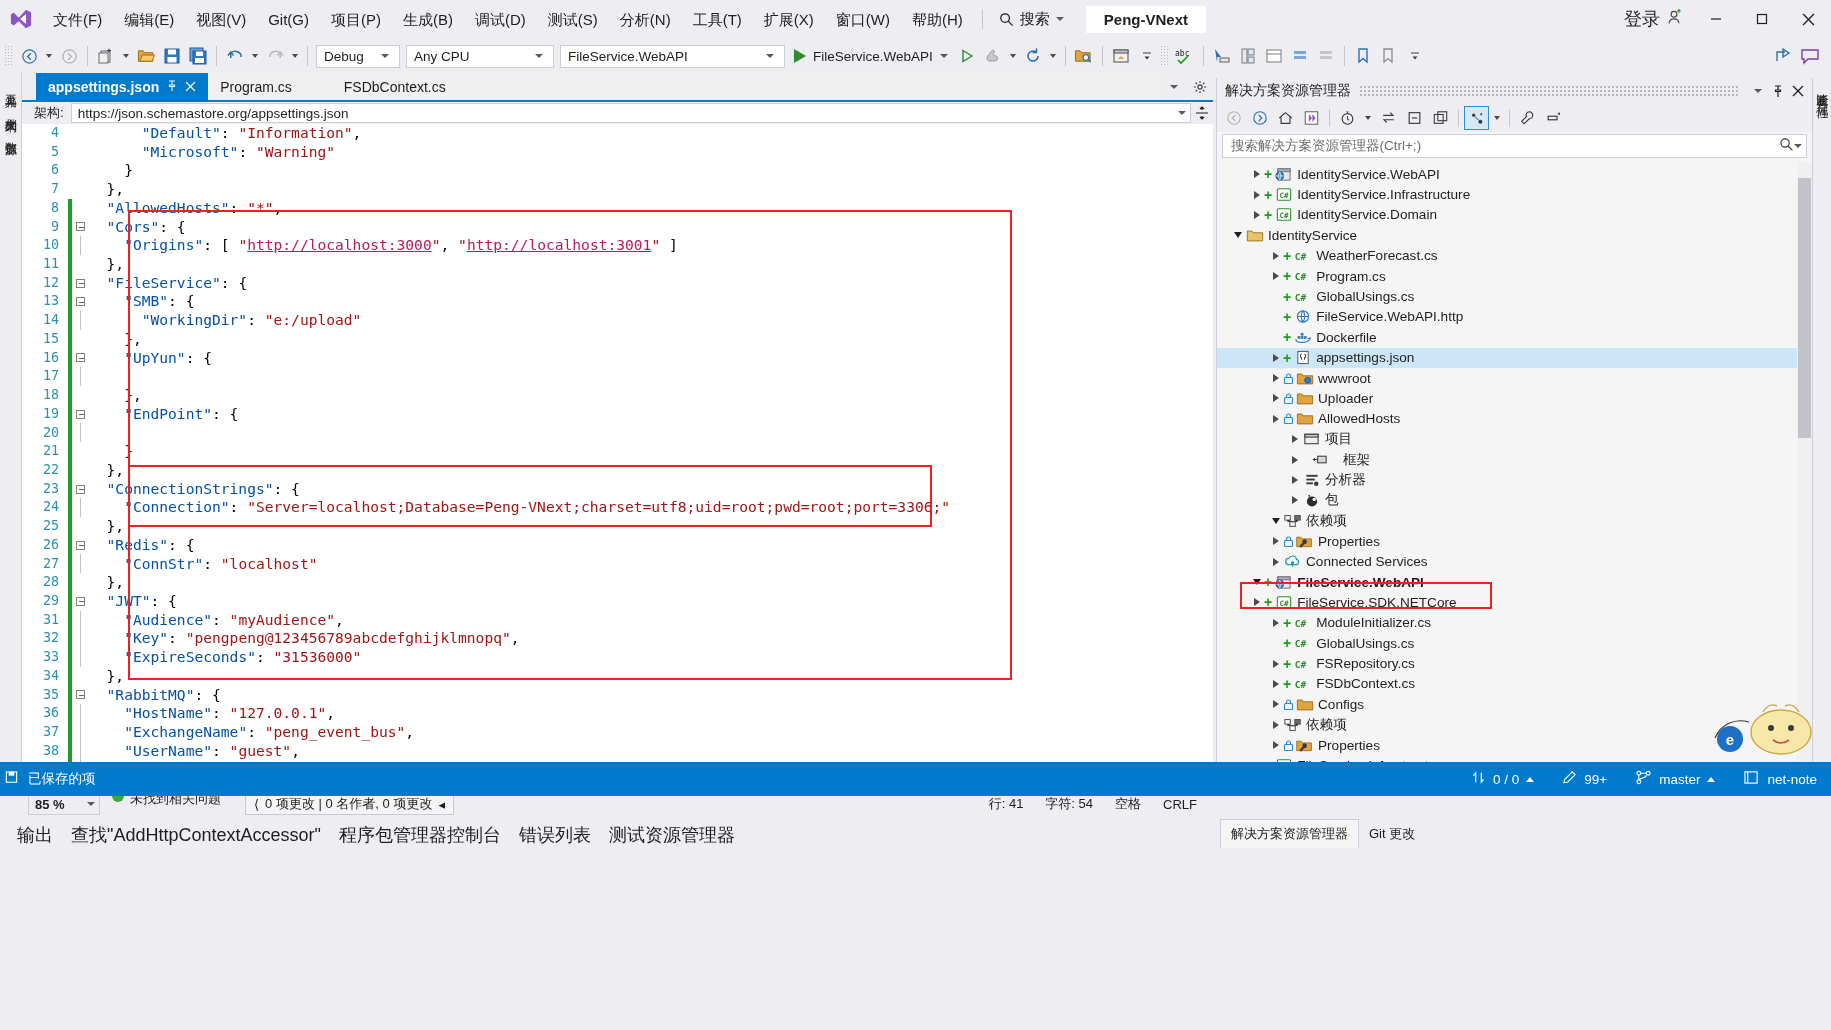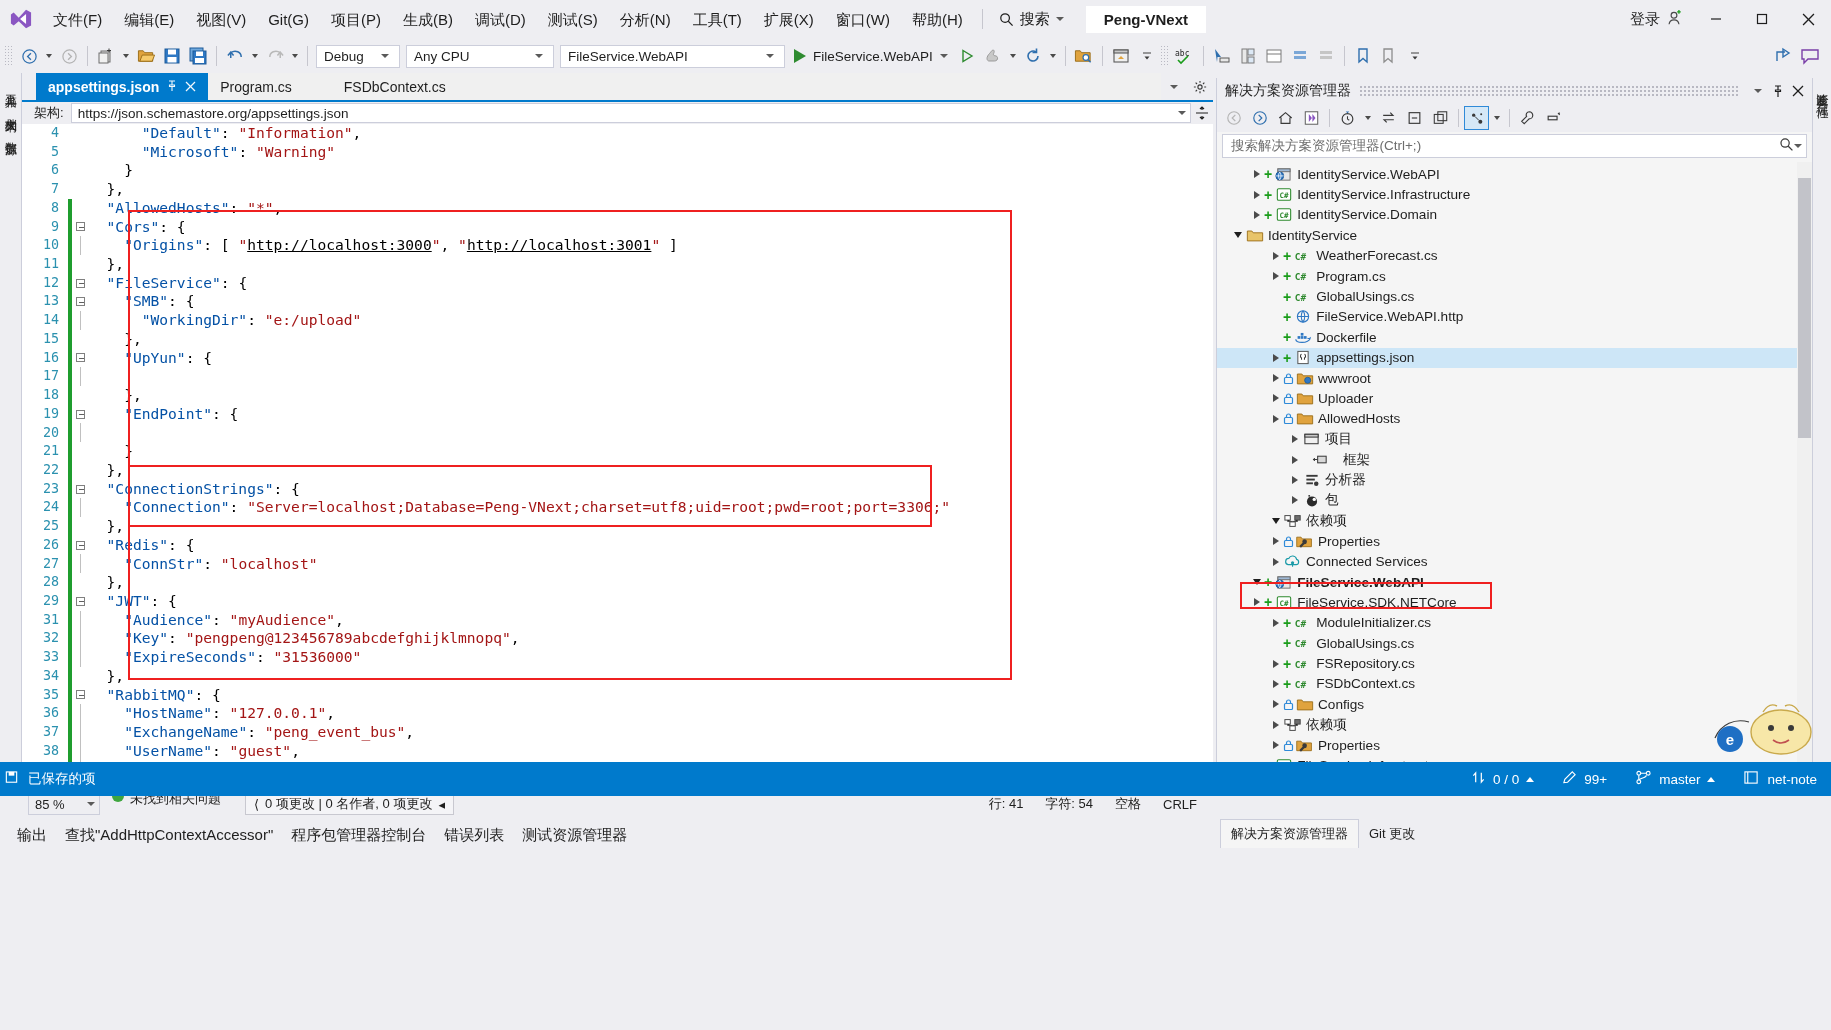--- a/index.html
+++ b/index.html
@@ -32,21 +32,21 @@
     display: flex; align-items: center; gap: 6px; padding: 0 8px;
     height: 26px; font-size: 15px; color: #1e1e1e; cursor: text;
   }
   .search-box .mag { width: 15px; height: 15px; }
   .caret-dn { width: 0; height: 0; border-left: 4px solid transparent; border-right: 4px solid transparent; border-top: 4px solid #5a5a5a; }
   .soln-name {
     margin-left: 14px; background: #ffffff; color: #1e1e1e;
     font-weight: bold; font-size: 15px; padding: 6px 18px; line-height: 1;
   }
   .title-right { margin-left: auto; display: flex; align-items: center; height: 39px; }
-  .signin { display:flex; align-items:center; gap:5px; padding: 0 10px; font-size: 15px; color:#1e1e1e; cursor:pointer;}
+  .signin { display:flex; align-items:center; gap:5px; padding: 0 10px; font-size: 18px; color:#1e1e1e; cursor:pointer;}
   .win-btn { width: 46px; height: 39px; display: flex; align-items: center; justify-content: center; cursor: default; }
   .win-btn svg { display: block; }
 
   
   .toolbar {
     position: absolute; left: 0; top: 39px; width: 1831px; height: 34px;
     background: #eeeef2; display: flex; align-items: center; padding-left: 4px;
   }
   .tb-grip { width: 8px; height: 22px;
     background-image: radial-gradient(#b0b0bb 0.8px, transparent 0.9px);
@@ -125,21 +125,21 @@
     position: relative;
   }
   .foldbox::before {
     content: ""; position: absolute; left: 1.5px; top: 3.5px; width: 5px; height: 1px; background: #606060;
   }
   .foldline { width: 1px; height: 19px; background: #c0c0c0; margin: 0 auto; }
   .code { flex: 1; color: #000; }
   .tok-key { color: #0451a5; }
   .tok-str { color: #a31515; }
   .tok-punc { color: #000000; }
-  .tok-url { color: #000000; text-decoration: underline; }
+  .tok-url { color: #be185d; text-decoration: underline; }
 
   
   .redbox { position: absolute; border: 2.5px solid #ef2020; pointer-events: none; }
 
   
   .ed-scroll {
     position: absolute; right: 0; top: 124px; width: 17px; height: 666px; background: #f0f0f0;
   }
   .ed-scroll .sb-up, .ed-scroll .sb-dn {
     width: 17px; height: 17px; display: flex; align-items: center; justify-content: center;
@@ -150,36 +150,36 @@
 
   
   .editorstatus {
     position: absolute; left: 22px; top: 790px; width: 1191px; height: 28px;
     background: #eeeef2; display: flex; align-items: center; font-size: 13px; color: #1e1e1e;
   }
   .zoomcombo {
     width: 72px; height: 22px; margin-left: 6px; background: #eeeef2;
     border: 1px solid #cccedb; display: flex; align-items: center; padding: 0 4px 0 6px;
   }
-  .zoomcombo .zv { flex: 1; }
+  .zoomcombo .zv { flex: 1; font-weight: bold; }
   .stat-seg { display: flex; gap: 6px; padding: 0 12px; height: 28px; }
   .ok-dot { width: 12px; height: 12px; border-radius: 50%; background: #3fa63f; position: relative; }
   .ok-dot::after { content:"✓"; position:absolute; left:2px; top:-3px; font-size:10px; color:#fff; }
   .codelens {
     display: flex; align-items: center; gap: 6px; height: 22px; padding: 0 8px;
     border: 1px solid #c8c8d0; background: #f4f4f7; margin-left: 12px; font-size: 13px;
   }
   .stat-right { margin-left: auto; display: flex; align-items: center; gap: 22px; padding-right: 16px; }
 
   
   .outputtabs {
     position: absolute; left: 0; top: 820px; width: 1213px; height: 30px;
     background: #eeeef2; display: flex; align-items: center; gap: 0; padding-left: 8px;
   }
-  .otab { font-size: 15px; color: #1e1e1e; padding: 4px 9px; cursor: default; white-space: nowrap;}
+  .otab { font-size: 18px; color: #1e1e1e; padding: 4px 9px; cursor: default; white-space: nowrap;}
   .se-wrap {
     position: absolute; left: 1216px; top: 78px; width: 597px; height: 712px;
     background: #f5f5f5; border: 1px solid #cccedb; border-top: none;
     display: flex; flex-direction: column;
   }
   .se-header {
     height: 26px; display: flex; align-items: center; padding: 0 4px 0 8px; background: #eeeef2;
   }
   .se-title { font-size: 14px; color: #1e1e1e; white-space: nowrap; }
   .se-dots { flex: 1; height: 14px; margin: 0 8px;

